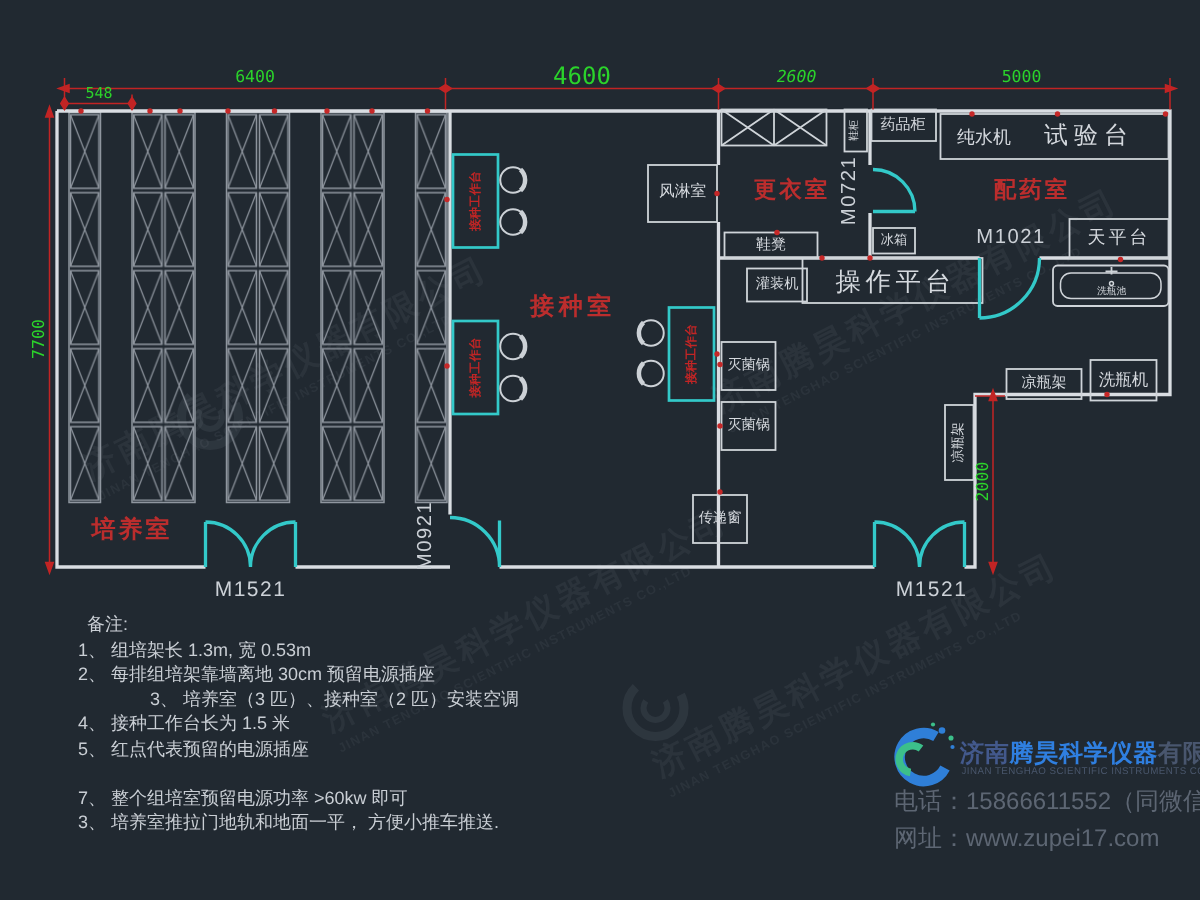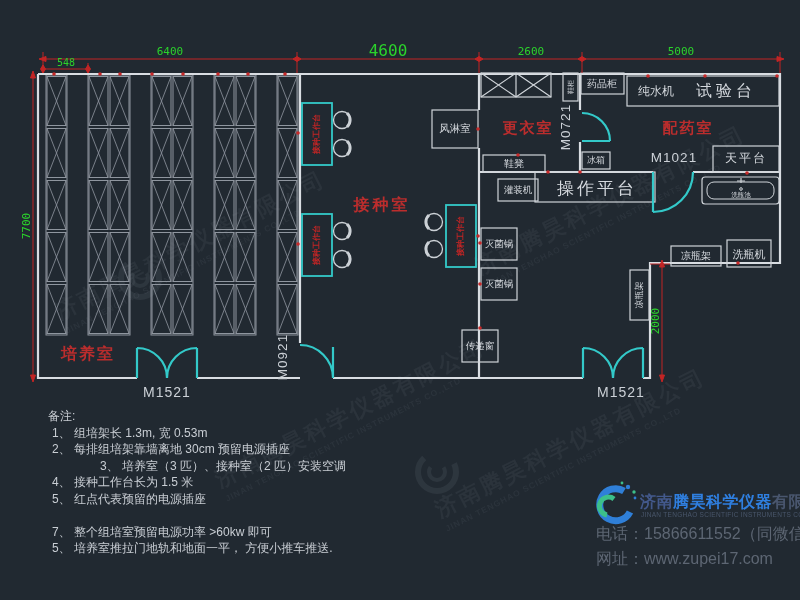--- a/index.html
+++ b/index.html
@@ -181,21 +181,21 @@
       <circle cx="36" cy="3" r="2.2" fill="#2f7fd8"></circle>
       <circle cx="42" cy="8" r="1.7" fill="#3cbf8a"></circle>
       <circle cx="30" cy="-1" r="1.4" fill="#3cbf8a"></circle>
       <circle cx="43" cy="14" r="1.4" fill="#2f7fd8"></circle>
     </g>
   </svg>
 
   <div class="lbl grn" style="left:66px;top:63px;font-size:10px;">548</div>
   <div class="lbl grn" style="left:170px;top:51px;font-size:11px;">6400</div>
   <div class="lbl grn" style="left:388px;top:51px;font-size:16px;">4600</div>
-  <div class="lbl grn" style="left:531px;top:51px;font-size:11px;">2600</div>
+  <div class="lbl grn" style="left:531px;top:51px;font-size:11px;font-style:italic;">2600</div>
   <div class="lbl grn" style="left:681px;top:51px;font-size:11px;">5000</div>
   <div class="lbl grn rot" style="left:26px;top:226px;font-size:11px;">7700</div>
   <div class="lbl grn rot" style="left:655px;top:321px;font-size:11px;">2000</div>
 
   <div class="lbl red" style="left:88px;top:354px;font-size:16px;letter-spacing:2px;">培养室</div>
   <div class="lbl red" style="left:382px;top:205px;font-size:16px;letter-spacing:3px;">接种室</div>
   <div class="lbl red" style="left:528px;top:127px;font-size:15px;letter-spacing:2px;">更衣室</div>
   <div class="lbl red" style="left:688px;top:127px;font-size:15px;letter-spacing:2px;">配药室</div>
 
   <div class="lbl mlab" style="left:167px;top:392px;font-size:14px;">M1521</div>
@@ -219,28 +219,28 @@
   <div class="lbl" style="left:499px;top:284px;font-size:9.5px;">灭菌锅</div>
   <div class="lbl" style="left:480px;top:346px;font-size:9.5px;">传递窗</div>
   <div class="lbl" style="left:696px;top:256px;font-size:10px;">凉瓶架</div>
   <div class="lbl" style="left:749px;top:254px;font-size:11px;">洗瓶机</div>
   <div class="lbl rot" style="left:639px;top:295px;font-size:9px;">凉瓶架</div>
 
   <div class="lbl redv rot" style="left:317px;top:134px;font-size:8px;">接种工作台</div>
   <div class="lbl redv rot" style="left:317px;top:245px;font-size:8px;">接种工作台</div>
   <div class="lbl redv rot" style="left:461px;top:236px;font-size:8px;">接种工作台</div>
 
-  <div class="note" style="left:48px;top:408px;text-align:center;">备注:</div>
+  <div class="note" style="left:58px;top:408px;text-align:center;">备注:</div>
   <div class="note" style="left:52px;top:425px;">1、 组培架长 1.3m, 宽 0.53m</div>
   <div class="note" style="left:52px;top:441px;">2、 每排组培架靠墙离地 30cm 预留电源插座</div>
   <div class="note" style="left:52px;top:458px;margin-left:48px;">3、 培养室（3 匹）、接种室（2 匹）安装空调</div>
   <div class="note" style="left:52px;top:474px;">4、 接种工作台长为 1.5 米</div>
   <div class="note" style="left:52px;top:491px;">5、 红点代表预留的电源插座</div>
   <div class="note" style="left:52px;top:524px;">7、 整个组培室预留电源功率 &gt;60kw 即可</div>
-  <div class="note" style="left:52px;top:540px;">5、 培养室推拉门地轨和地面一平， 方便小推车推送.</div>
+  <div class="note" style="left:52px;top:540px;">3、 培养室推拉门地轨和地面一平， 方便小推车推送.</div>
 
   <div class="co" style="left:640px;top:492px;font-size:16px;font-weight:bold;letter-spacing:0.5px;">
     <span style="color:#43598c;">济南</span><span style="color:#2f7fe0;">腾昊科学仪器</span><span style="color:#49566e;">有限公司</span>
   </div>
   <div class="co" style="left:641px;top:511px;font-size:6.5px;color:#49566b;letter-spacing:0.3px;">JINAN TENGHAO SCIENTIFIC INSTRUMENTS CO.,LTD.</div>
   <div class="co" style="left:596px;top:524px;font-size:16px;color:#5d6673;">
     <span>电话：</span><span>15866611552（同微信）</span>
   </div>
   <div class="co" style="left:596px;top:549px;font-size:16px;color:#5d6673;">
     <span>网址：</span><span>www.zupei17.com</span>

